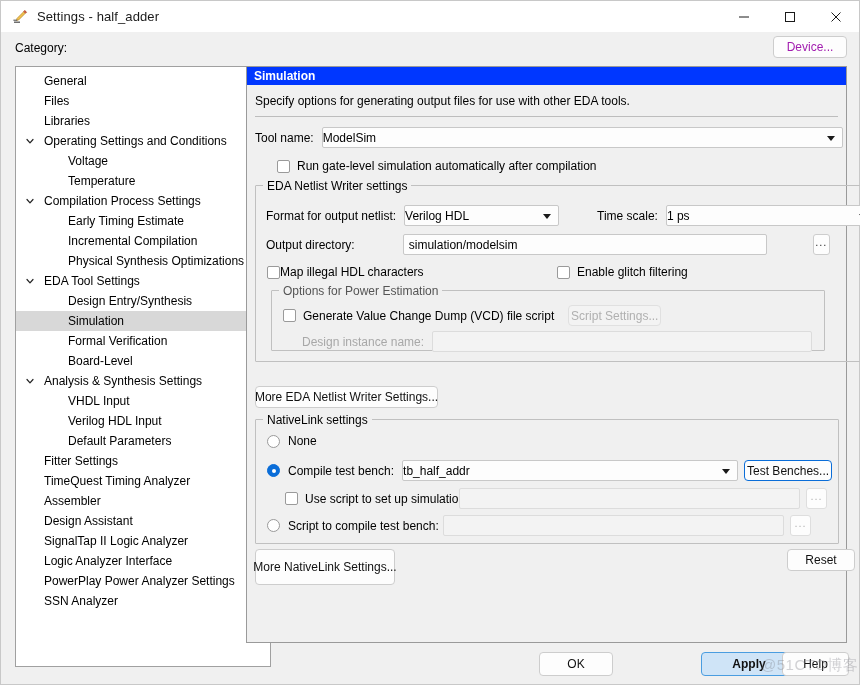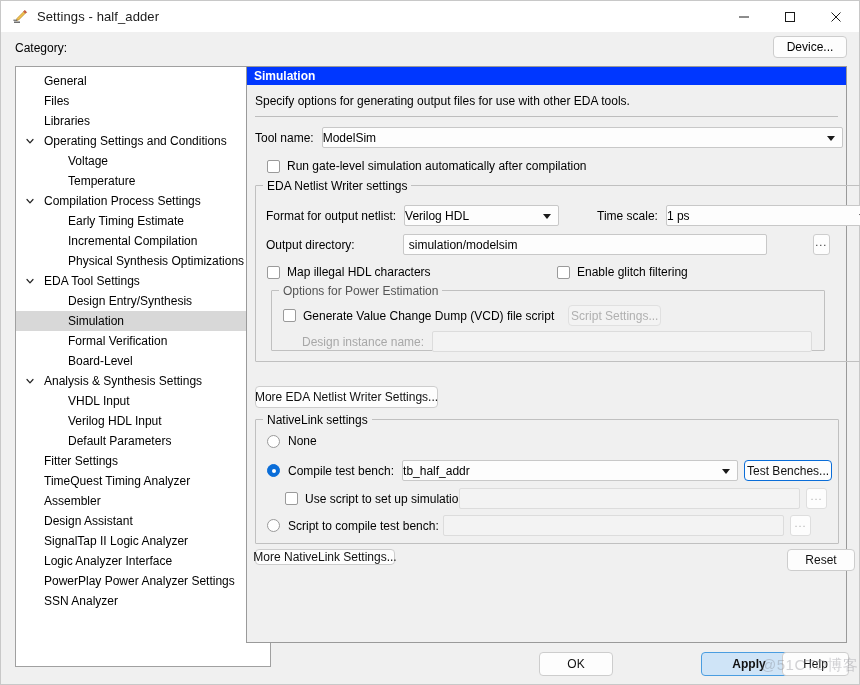--- a/index.html
+++ b/index.html
@@ -67,21 +67,21 @@
   .device-btn {
     position: absolute;
     right: 12px; top: 4px;
     width: 74px; height: 22px;
     background: #fdfdfd;
     border: 1px solid #cdcdcd;
     border-radius: 4px;
     font-size: 12px;
     display: flex; align-items: center; justify-content: center;
     font-family: "Liberation Sans", sans-serif;
-    color: #000000;
+    color: #a21caf;
   }
 
   
   .tree {
     position: absolute;
     left: 14px; top: 65px;
     width: 256px; height: 601px;
     background: #ffffff;
     border: 1px solid #a0a0a0;
     overflow: hidden;
@@ -421,21 +421,21 @@
     <div class="hr"></div>
 
     <div class="row" style="margin:10px 0 0 8px;">
       <div class="lbl">Tool name:</div>
       <div class="combo" style="width:521px; margin-left:8px;">
         <span>ModelSim</span>
         <span class="arrow"></span>
       </div>
     </div>
 
-    <div class="row" style="margin:11px 0 0 0;padding-left:20px;">
+    <div class="row" style="margin:11px 0 0 10px;padding-left:20px;">
       <div class="cb"></div>
       <div class="lbl" style="margin-left:7px;">Run gate-level simulation automatically after compilation</div>
     </div>
 
     <div class="group" style="left:8px; top:118px; width:704px; height:177px;">
       <div class="gtitle">EDA Netlist Writer settings</div>
 
       <div class="row" style="position:absolute; left:10px; top:19px;">
         <div class="lbl">Format for output netlist:</div>
         <div class="combo" style="width:155px; margin-left:8px;">
@@ -452,21 +452,21 @@
       </div>
 
       <div class="row" style="position:absolute; left:10px; top:48px; width:564px;gap:40px;">
         <div class="lbl">Output directory:</div>
         <div class="textbox" style="width:450px; margin-left:8px;">simulation/modelsim</div>
         <div class="browse" style="margin-left:6px;">...</div>
       </div>
 
       <div class="row" style="position:absolute; left:11px; top:79px;">
         <div class="cb"></div>
-        <div class="lbl" style="margin-left:7px;">Map illegal HDL characters</div>
+        <div class="lbl" style="">Map illegal HDL characters</div>
       </div>
       <div class="row" style="position:absolute; left:301px; top:79px;">
         <div class="cb"></div>
         <div class="lbl" style="margin-left:7px;">Enable glitch filtering</div>
       </div>
 
       <div class="group disabled" style="left:15px; top:104px; width:554px; height:61px;">
         <div class="gtitle">Options for Power Estimation</div>
 
         <div class="row" style="position:absolute; left:11px; top:14px;">
@@ -510,21 +510,21 @@
       </div>
 
       <div class="row" style="position:absolute; left:11px; top:95px; width:565px;">
         <div class="radio"></div>
         <div class="lbl" style="margin-left:8px; width:151px;">Script to compile test bench:</div>
         <div class="textbox disabled" style="width:341px; margin-left:4px;"></div>
         <div class="browse disabled" style="margin-left:6px;">...</div>
       </div>
     </div>
 
-    <div class="btn" style="position:absolute; left:8px; top:482px; width:140px; height:16px;">More NativeLink Settings...</div>
+    <div class="btn" style="position:absolute; left:8px; top:482px; width:140px; height:36px;">More NativeLink Settings...</div>
     <div class="btn" style="position:absolute; left:524px; top:482px; width:68px; height:22px;margin-left:16px;">Reset</div>
   </div>
 
   <div class="footer">
     <div class="btn" style="left:538px; width:74px;">OK</div>
     <div class="btn" style="left:619px; width:74px;margin-top:41px;">Cancel</div>
     <div class="btn default" style="left:700px; width:96px;font-weight:bold;">Apply</div>
     <div class="btn" style="left:781px; width:67px;">Help</div>
   </div>
 

